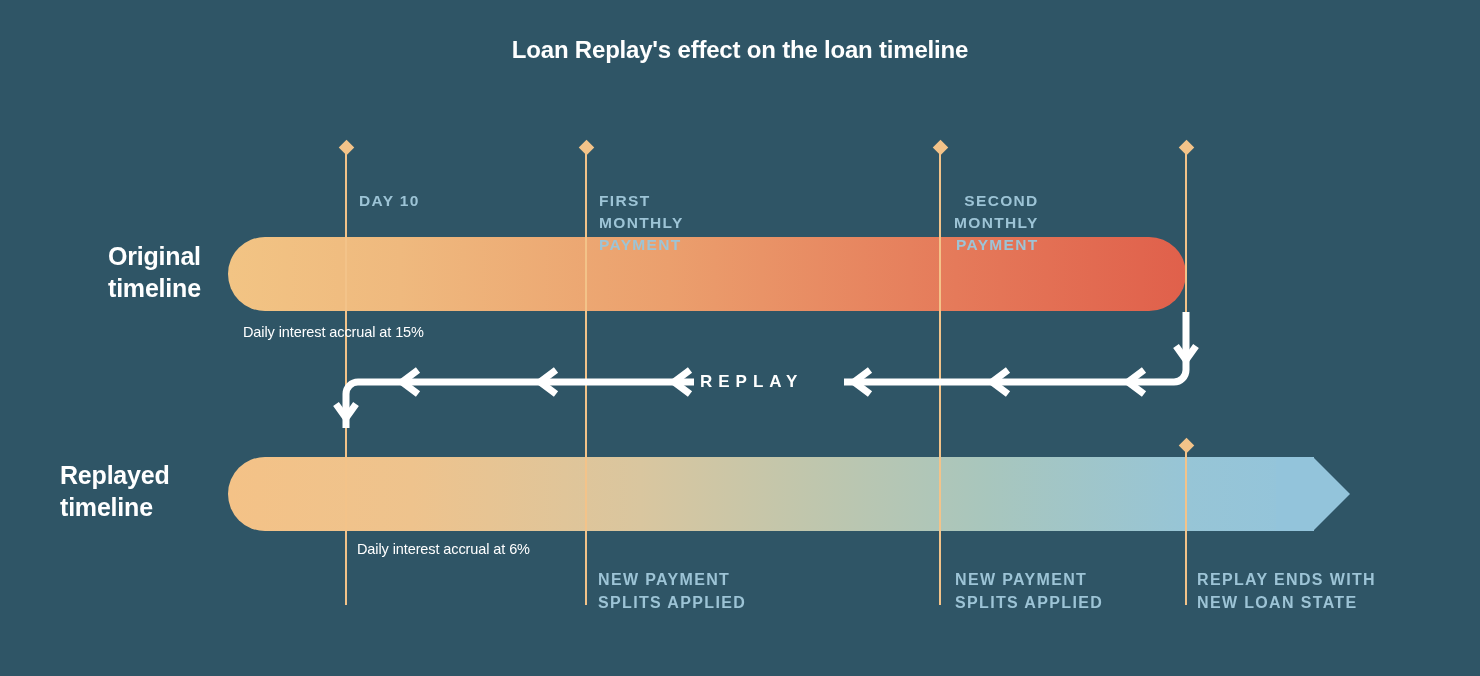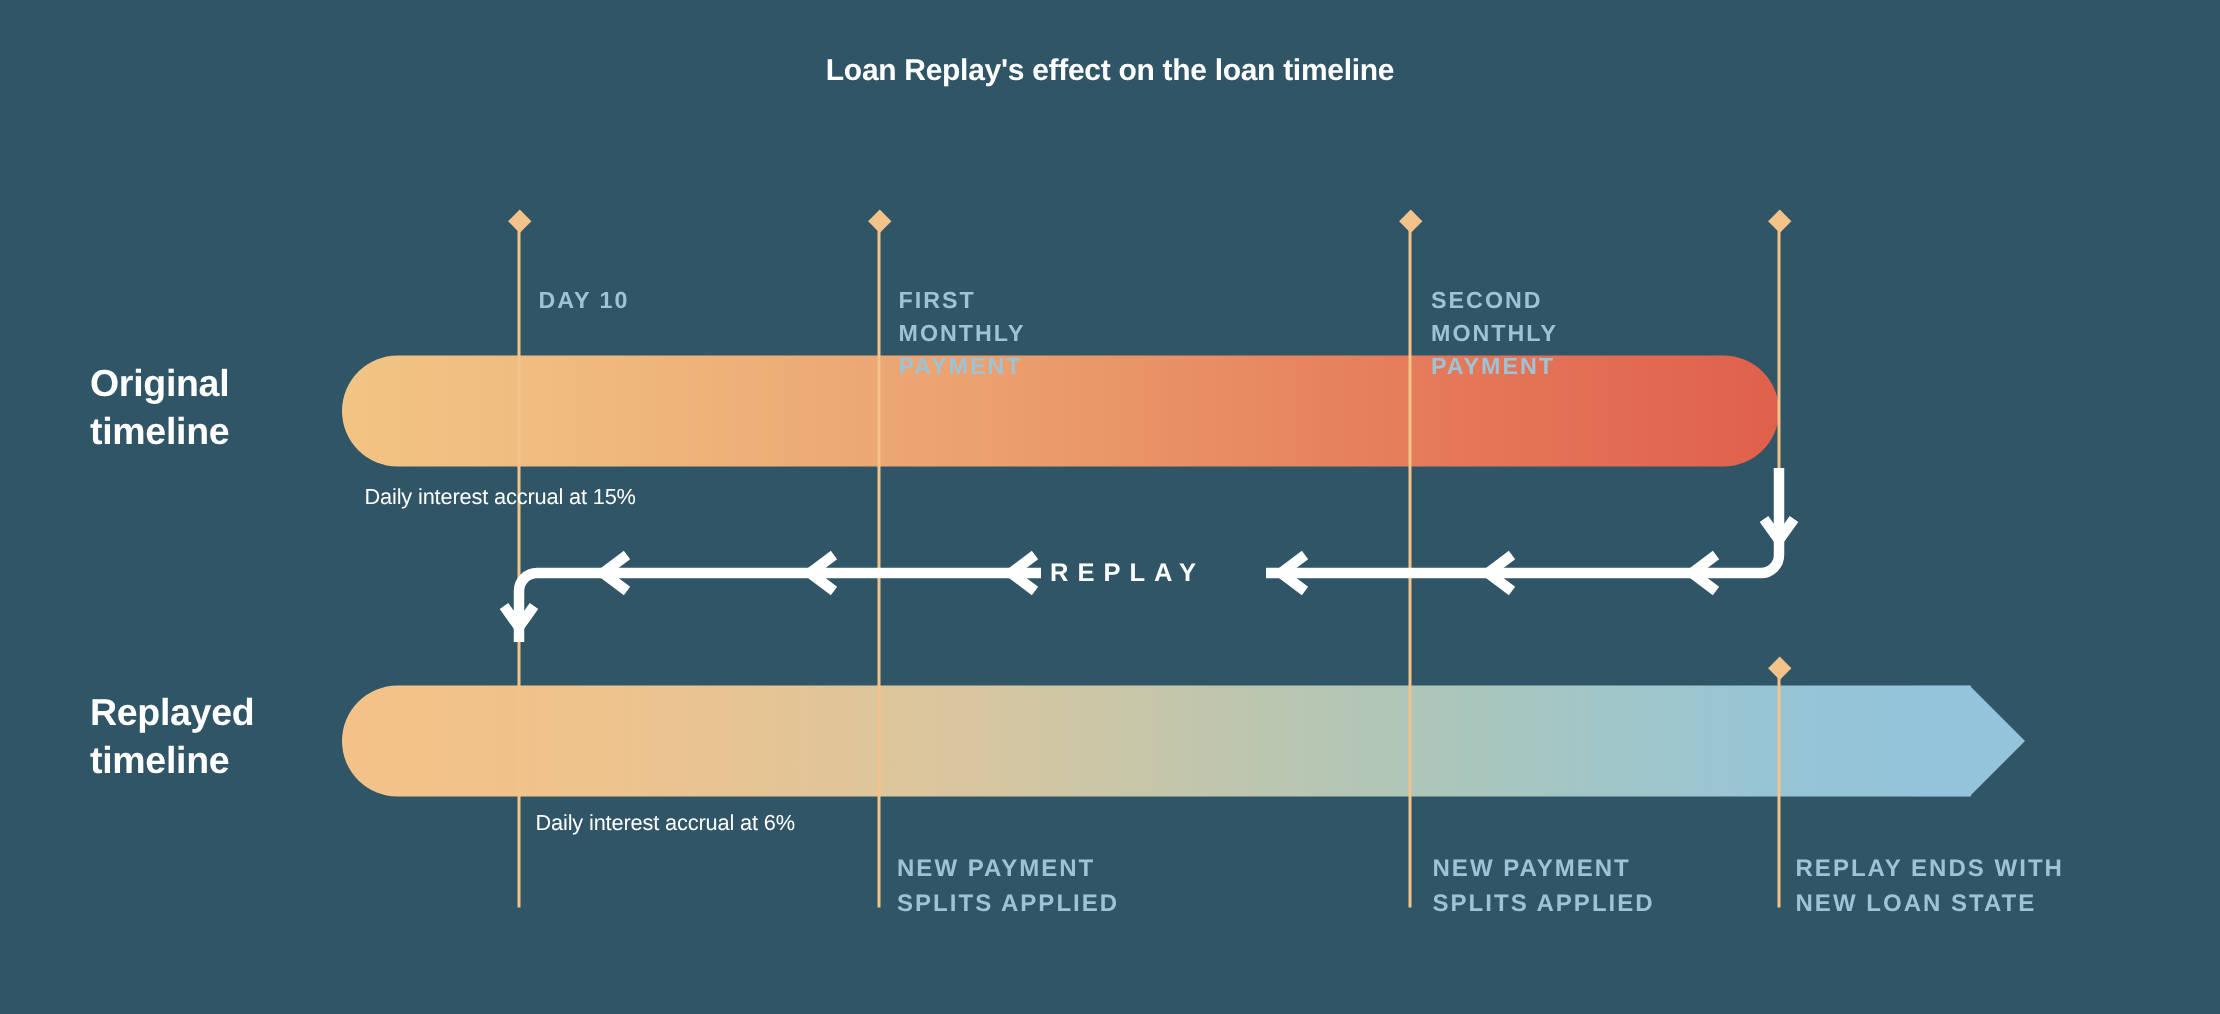--- a/index.html
+++ b/index.html
@@ -22,21 +22,21 @@
   }
 
   
   .title {
     position: absolute;
     left: 0;
     top: 36px;
     width: 1480px;
     text-align: center;
     color: #ffffff;
-    font-size: 20px;
+    font-size: 24px;
     font-weight: bold;
     letter-spacing: -0.2px;
   }
 
   
   .row-label {
     position: absolute;
     color: #ffffff;
     font-size: 25px;
     font-weight: bold;
@@ -145,21 +145,21 @@
     letter-spacing: 6px;
   }
 </style>
 </head>
 <body>
 
 <div id="stage">
 
   <div class="title">Loan Replay's effect on the loan timeline</div>
 
-  <div class="row-label original" style="white-space:pre-line;">Original
+  <div class="row-label original" style="white-space:pre-line;margin-left:48px;">Original
 timeline</div>
   <div class="row-label replayed" style="white-space:pre-line;">Replayed
 timeline</div>
 
   <div class="bar-original"></div>
   <div class="bar-replayed-body"></div>
   <div class="bar-replayed-tip"></div>
 
   <div class="vline" style="left:345px; top:148px; height:457px;"></div>
   <div class="vline" style="left:585px; top:148px; height:457px;"></div>
@@ -170,21 +170,21 @@
   <div class="diamond" style="left:341px; top:142px;"></div>
   <div class="diamond" style="left:581px; top:142px;"></div>
   <div class="diamond" style="left:935px; top:142px;"></div>
   <div class="diamond" style="left:1181px; top:142px;"></div>
   <div class="diamond" style="left:1181px; top:440px;"></div>
 
   <div class="milestone" style="left:359px; top:143px;">DAY 10</div>
   <div class="milestone" style="left:599px; top:143px;">FIRST
 MONTHLY
 PAYMENT</div>
-  <div class="milestone" style="left:954px; top:143px;">SECOND
+  <div class="milestone" style="left:954px; top:143px;text-align:right;">SECOND
 MONTHLY
 PAYMENT</div>
 
   <div class="note note-top">Daily interest accrual at 15%</div>
   <div class="note note-bottom">Daily interest accrual at 6%</div>
 
   <div class="bottom-label" style="left:598px; top:569px;">NEW PAYMENT
 SPLITS APPLIED</div>
   <div class="bottom-label" style="left:955px; top:569px;">NEW PAYMENT
 SPLITS APPLIED</div>

